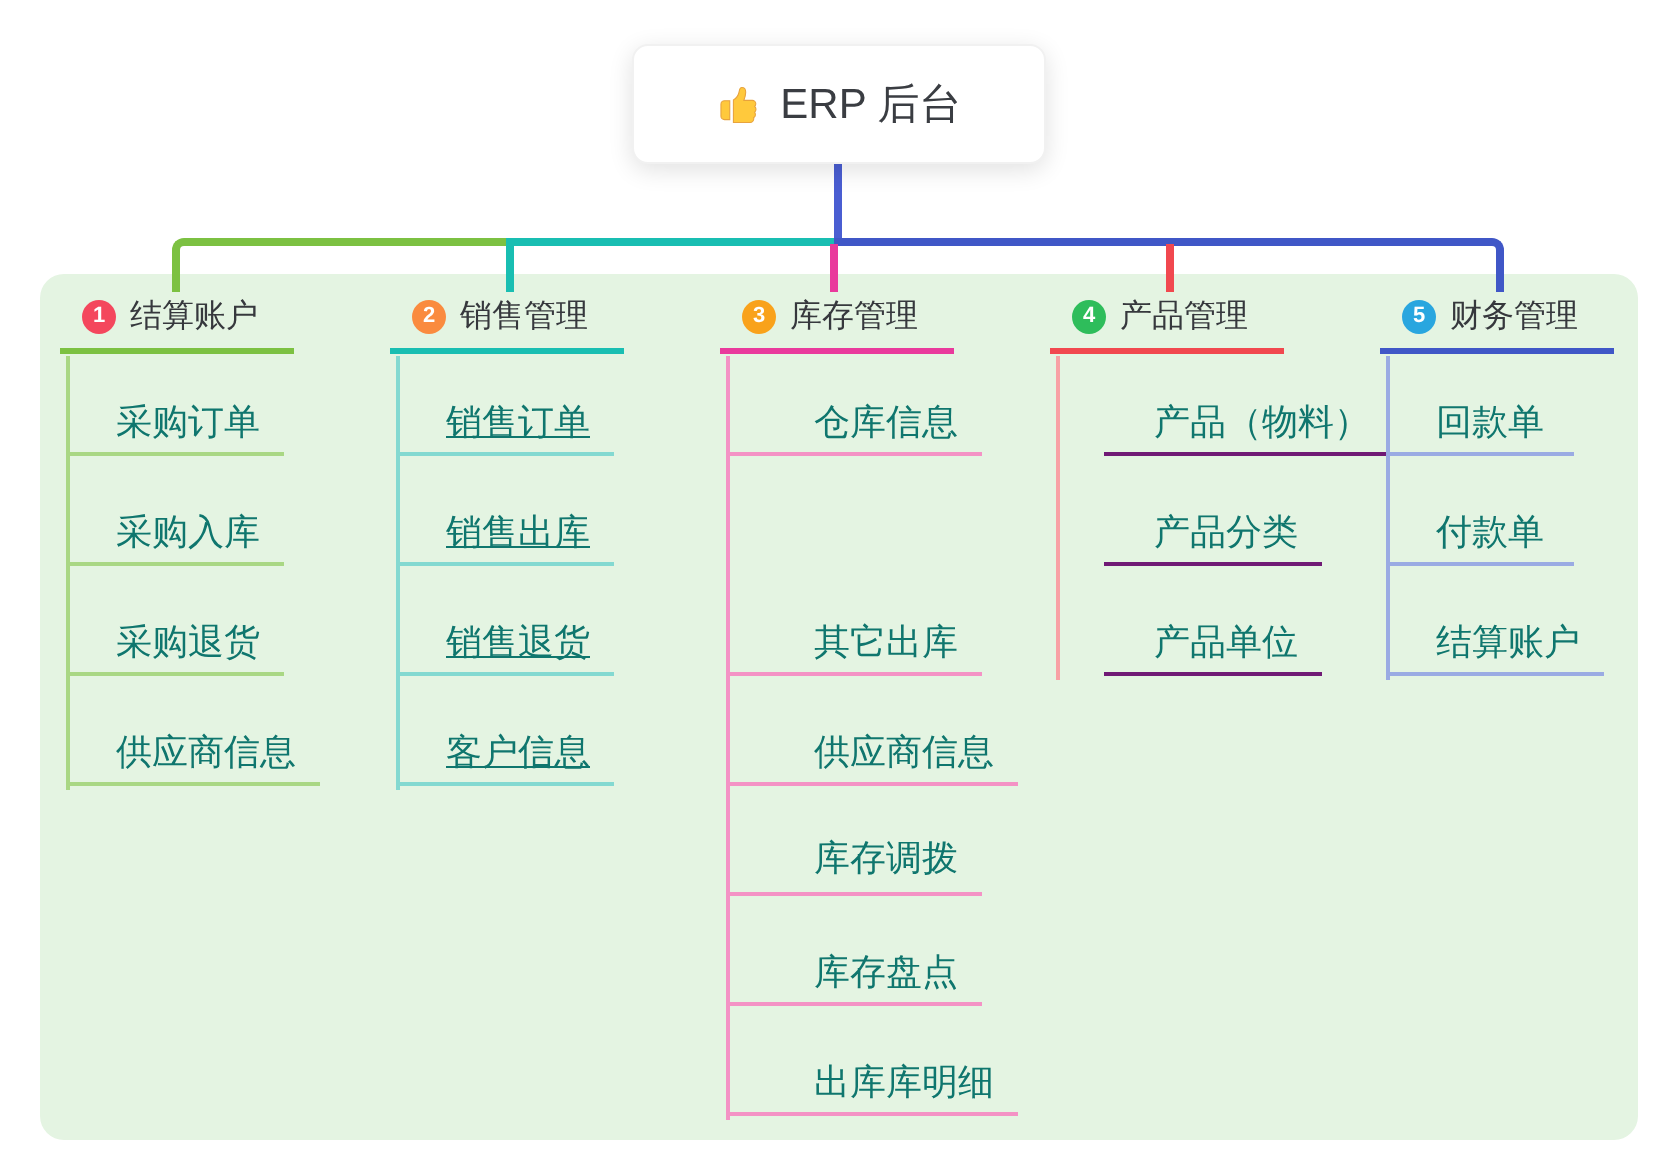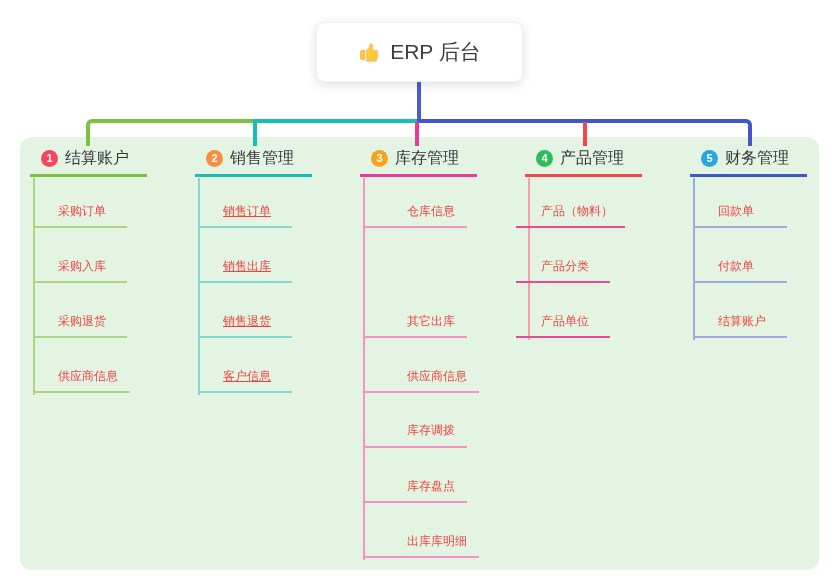--- a/index.html
+++ b/index.html
@@ -55,25 +55,25 @@
   .spine { position:absolute; width:2px; top:178px; }
   .s1 { left:33px;  height:217px; background:#A9D784; }
   .s2 { left:198px; height:217px; background:#83D9D1; }
   .s3 { left:363px; height:382px; background:#F492C5; }
   .s4 { left:528px; height:162px; background:#F8A1A5; }
   .s5 { left:693px; height:162px; background:#9AABE3; }
 
   
   .child { position:absolute; height:30px; width:max-content; min-width:94px;
            padding:0 12px 5px 25px; display:flex; align-items:flex-end;
-           font-size:12px; color:#ef4444; line-height:20px; cursor:default; }
+           font-size:18px; color:#0f766e; line-height:20px; cursor:default; }
   .c1 { left:33px;  border-bottom:2px solid #A9D784; }
   .c2 { left:198px; border-bottom:2px solid #83D9D1;text-decoration:underline; }
   .c3 { left:363px; border-bottom:2px solid #F492C5;padding-left:44px; }
-  .c4 { left:516px; border-bottom:2px solid #ec4899;font-family:Liberation Serif, serif; }
+  .c4 { left:552px; border-bottom:2px solid #701a75;font-family:Liberation Serif, serif; }
   .c5 { left:693px; border-bottom:2px solid #9AABE3; }
   .r0 { top:198px; } .r1 { top:253px; } .r2 { top:308px; } .r3 { top:363px; }
   .r4 { top:418px;font-family:Liberation Mono, monospace; } .r5 { top:473px; } .r6 { top:528px; }
 </style>
 </head>
 <body>
 
 <div class="canvas">
 
   <div class="panel"></div>

